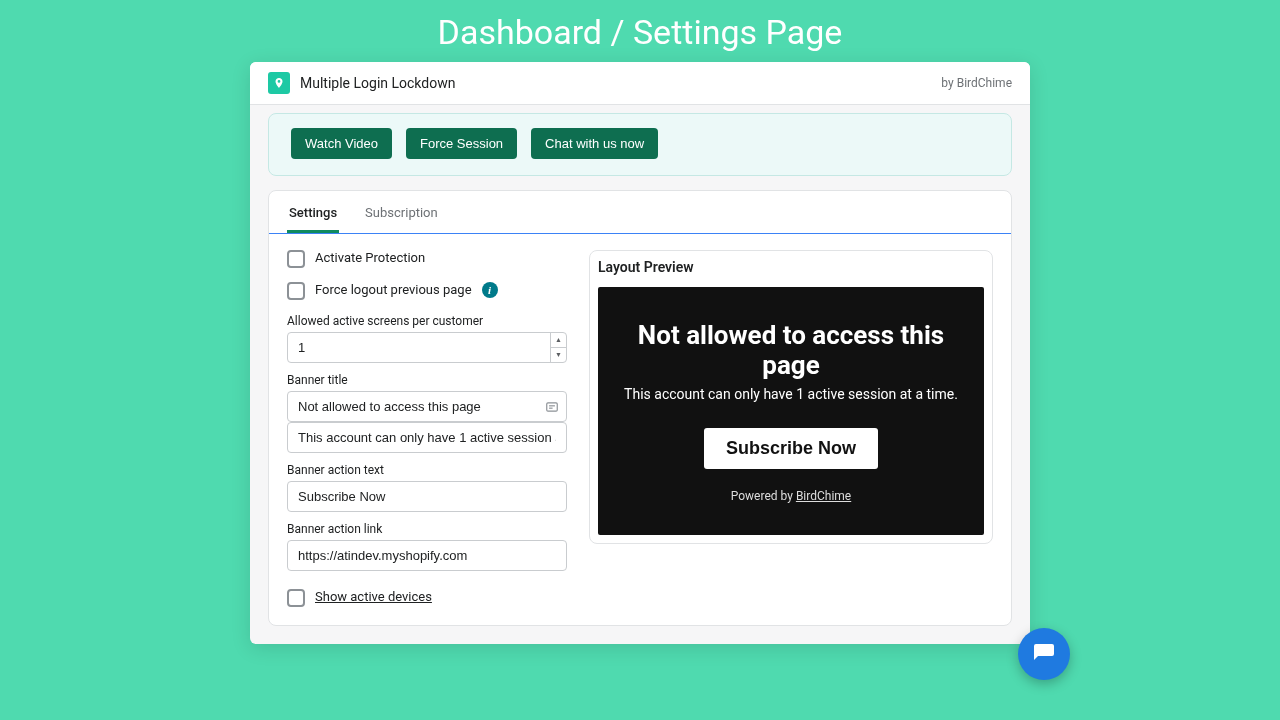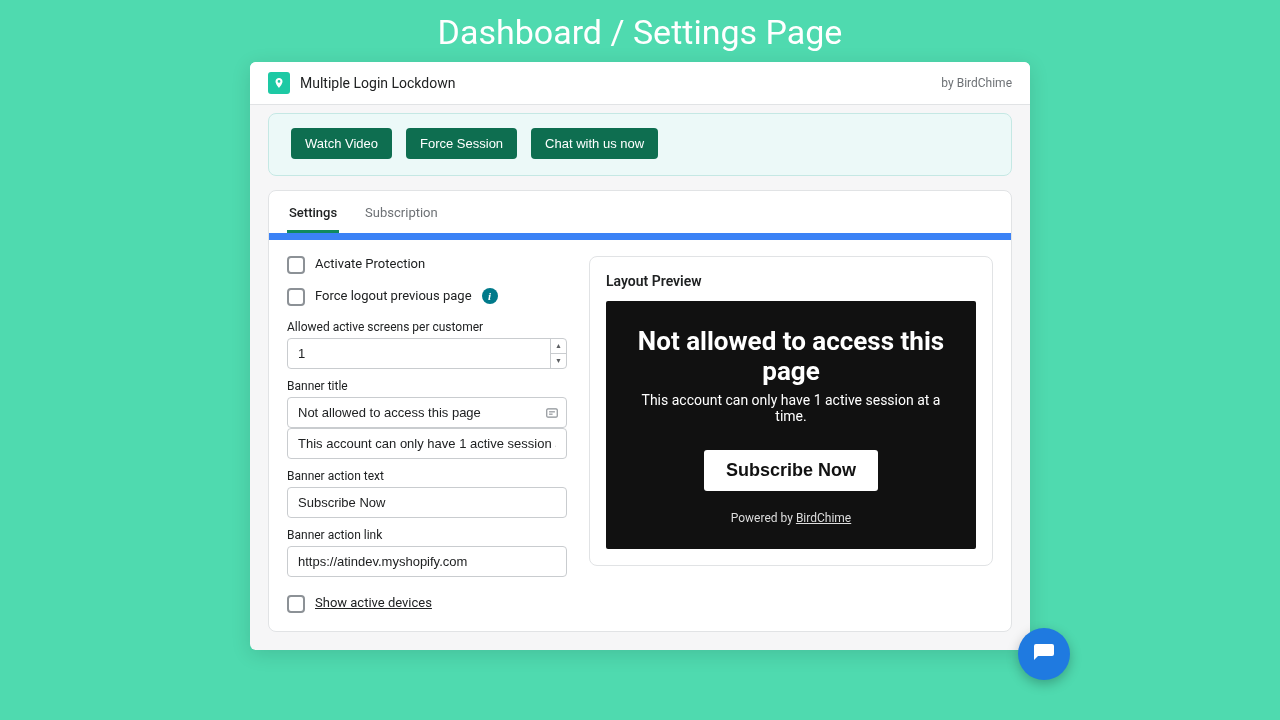--- a/index.html
+++ b/index.html
@@ -68,21 +68,21 @@
 .main-card {
   background: #fff;
   border: 1px solid #e1e3e5;
   border-radius: 8px;
   margin-top: 14px;
 }
 .tabs {
   display: flex;
   gap: 24px;
   padding: 0 18px;
-  border-bottom: 7px solid #3b82f6;
+  border-bottom: 1px solid #3b82f6;
 }
 .tab {
   padding: 14px 2px 10px;
   font-size: 13px;
   color: #6d7175;
   cursor: pointer;
   border-bottom: 3px solid transparent;
 }
 .tab.active {
   color: #202223;
@@ -165,21 +165,21 @@
   position: absolute;
   right: 8px; top: 50%;
   transform: translateY(-50%);
   width: 14px; height: 14px;
   color: #8c9196;
 }
 
 .preview-card {
   border: 1px solid #e1e3e5;
   border-radius: 8px;
-  padding: 16px;
+  padding: 8px;
 }
 .preview-title {
   font-size: 14px;
   font-weight: 600;
   color: #202223;
   margin-bottom: 12px;
 }
 .preview-frame {
   background: #111;
   border-radius: 2px;

